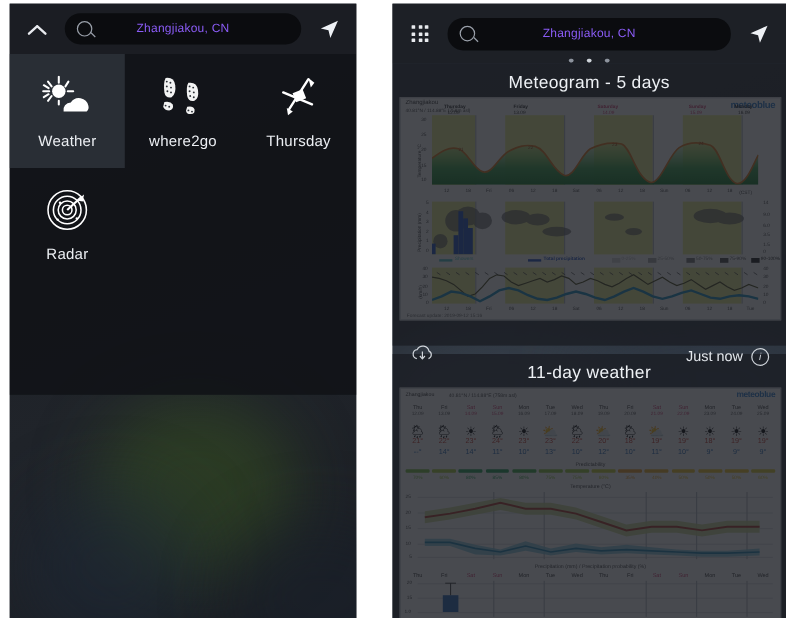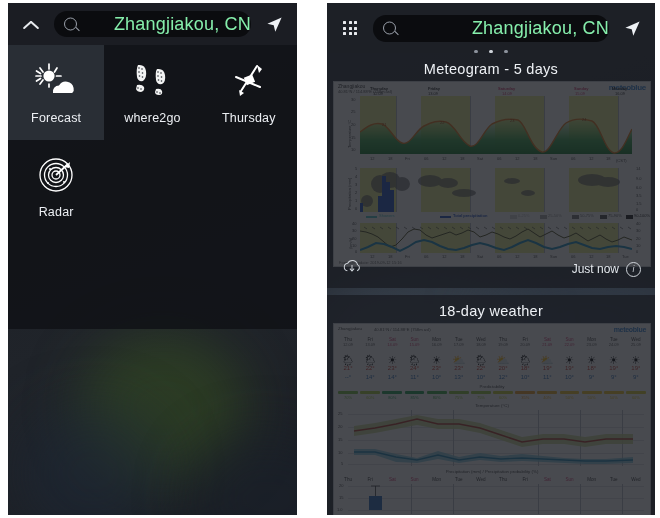--- a/index.html
+++ b/index.html
@@ -22,21 +22,21 @@
   #phone-right .topbar{height:50px;background:#1d2026;}
   .tb-left{width:46px;display:flex;align-items:center;justify-content:center;}
   .tb-right{width:46px;display:flex;align-items:center;justify-content:center;}
   .searchbox{flex:1;height:26px;background:#0b0c0f;border-radius:13px;display:flex;
              align-items:center;position:relative;}
   #phone-right .searchbox{height:27px;}
   .search-ico{position:absolute;left:10px;top:50%;transform:translateY(-50%);
               width:11px;height:11px;border:1.4px solid #9aa0aa;border-radius:50%;}
   .search-ico:after{content:"";position:absolute;width:5px;height:1.4px;background:#9aa0aa;
               right:-4px;bottom:0px;transform:rotate(45deg);}
-  .search-val{flex:1;text-align:right;color:#86efac;font-size:18px;letter-spacing:.2px;}
+  .search-val{flex:1;text-align:center;color:#8b5cf6;font-size:10px;letter-spacing:.2px;}
   .chev{width:17px;height:17px;position:relative;}
   .chev:before,.chev:after{content:"";position:absolute;width:11px;height:2px;background:#e8eaee;
         border-radius:2px;top:8px;}
   .chev:before{left:-1px;transform:rotate(-42deg);}
   .chev:after{left:6px;transform:rotate(42deg);}
   .grid-ico{display:grid;grid-template-columns:repeat(3,3px);grid-template-rows:repeat(3,3px);
             gap:2.6px;}
   .grid-ico i{background:#e8eaee;border-radius:.5px;display:block;width:3px;height:3px;}
   .nav-arrow{width:19px;height:19px;}
 
@@ -137,21 +137,21 @@
             <line x1="23" y1="5" x2="20.5" y2="9"></line>
               <line x1="27" y1="13" x2="22.5" y2="13"></line>
             <line x1="15" y1="21" x2="15" y2="24"></line>
               <line x1="2.5" y1="8" x2="6.5" y2="10.5"></line>
             <line x1="2.5" y1="18" x2="6.5" y2="15.5"></line>
           </g>
           <circle cx="15" cy="13" r="5.6" fill="#fff"></circle>
           <path d="M19 30 a6.2 6.2 0 0 1 6-7.6 a8 8 0 0 1 14.6 2.6 a4.8 4.8 0 0 1 -1.4 5z" fill="#fff"></path>
         </svg>
       </span>
-      <span class="lbl">Forecast</span>
+      <span class="lbl">Weather</span>
     </div>
 
 
 
     <div class="cell">
       <span class="gl">
         <svg width="38" height="36" viewBox="0 0 38 36">
           <g fill="#fff">
             <path d="M5 2 q7 -1 8 6 q1 7 -3 10 q-5 1 -6 -4 q-1 -8 1 -12 z" opacity=".95"></path>
             <path d="M4 22 q5 -1 7 2 q1 4 -3 5 q-4 0 -5 -3 z" opacity=".95"></path>
@@ -456,36 +456,36 @@
       <span class="tiny" style="left:190px;">Sun</span>
       <span class="tiny" style="left:211px;">06</span>
       <span class="tiny" style="left:229px;">12</span>
       <span class="tiny" style="left:246px;">18</span>
       <span class="tiny" style="left:262px;">Tue</span>
     </div>
 
     <span class="tiny" style="left:5px;top:178px;color:#666;">Forecast update: 2019-09-12 15:16</span>
   </div>
 
-  <div class="status" style="top:252px;align-items:center;">
+  <div class="status" style="top:280px;align-items:center;">
     <span>
       <svg class="cloud-ico" viewBox="0 0 26 19">
         <path d="M7.5 14 a4.5 4.5 0 0 1 .4 -8.9 a6.2 6.2 0 0 1 11.6 1.6 a3.9 3.9 0 0 1 -.5 7.3" fill="none" stroke="#cfd4da" stroke-width="1.2"></path>
         <line x1="13" y1="7" x2="13" y2="14" stroke="#cfd4da" stroke-width="1.2"></line>
         <path d="M10.5 11.5 L13 14.3 L15.5 11.5" fill="none" stroke="#cfd4da" stroke-width="1.2"></path>
       </svg>
     </span>
     <span style="display:flex;align-items:center;">
       <span class="t">Just now</span>
       <span class="info-ico">i</span>
     </span>
   </div>
 
   <div class="panel" style="top:292px;height:226px;"></div>
-  <div class="card-title" style="top:300px;">18-day weather</div>
+  <div class="card-title" style="top:300px;">11-day weather</div>
 
   <div class="mb-img" style="left:6px;top:320px;width:316px;height:196px;">
     <div class="mb-head" style="height:11px;">
       <div class="mb-loc" style="font-size:4.4px;top:2px;"><span>Zhangjiakou</span></div>
       <div class="mb-sub" style="left:40px;top:2.6px;font-size:4.2px;">40.81°N / 114.88°E (758m asl)</div>
       <div class="mb-logo" style="font-size:7px;top:2px;">meteoblue</div>
     </div>
 
     <div class="d14">
 

